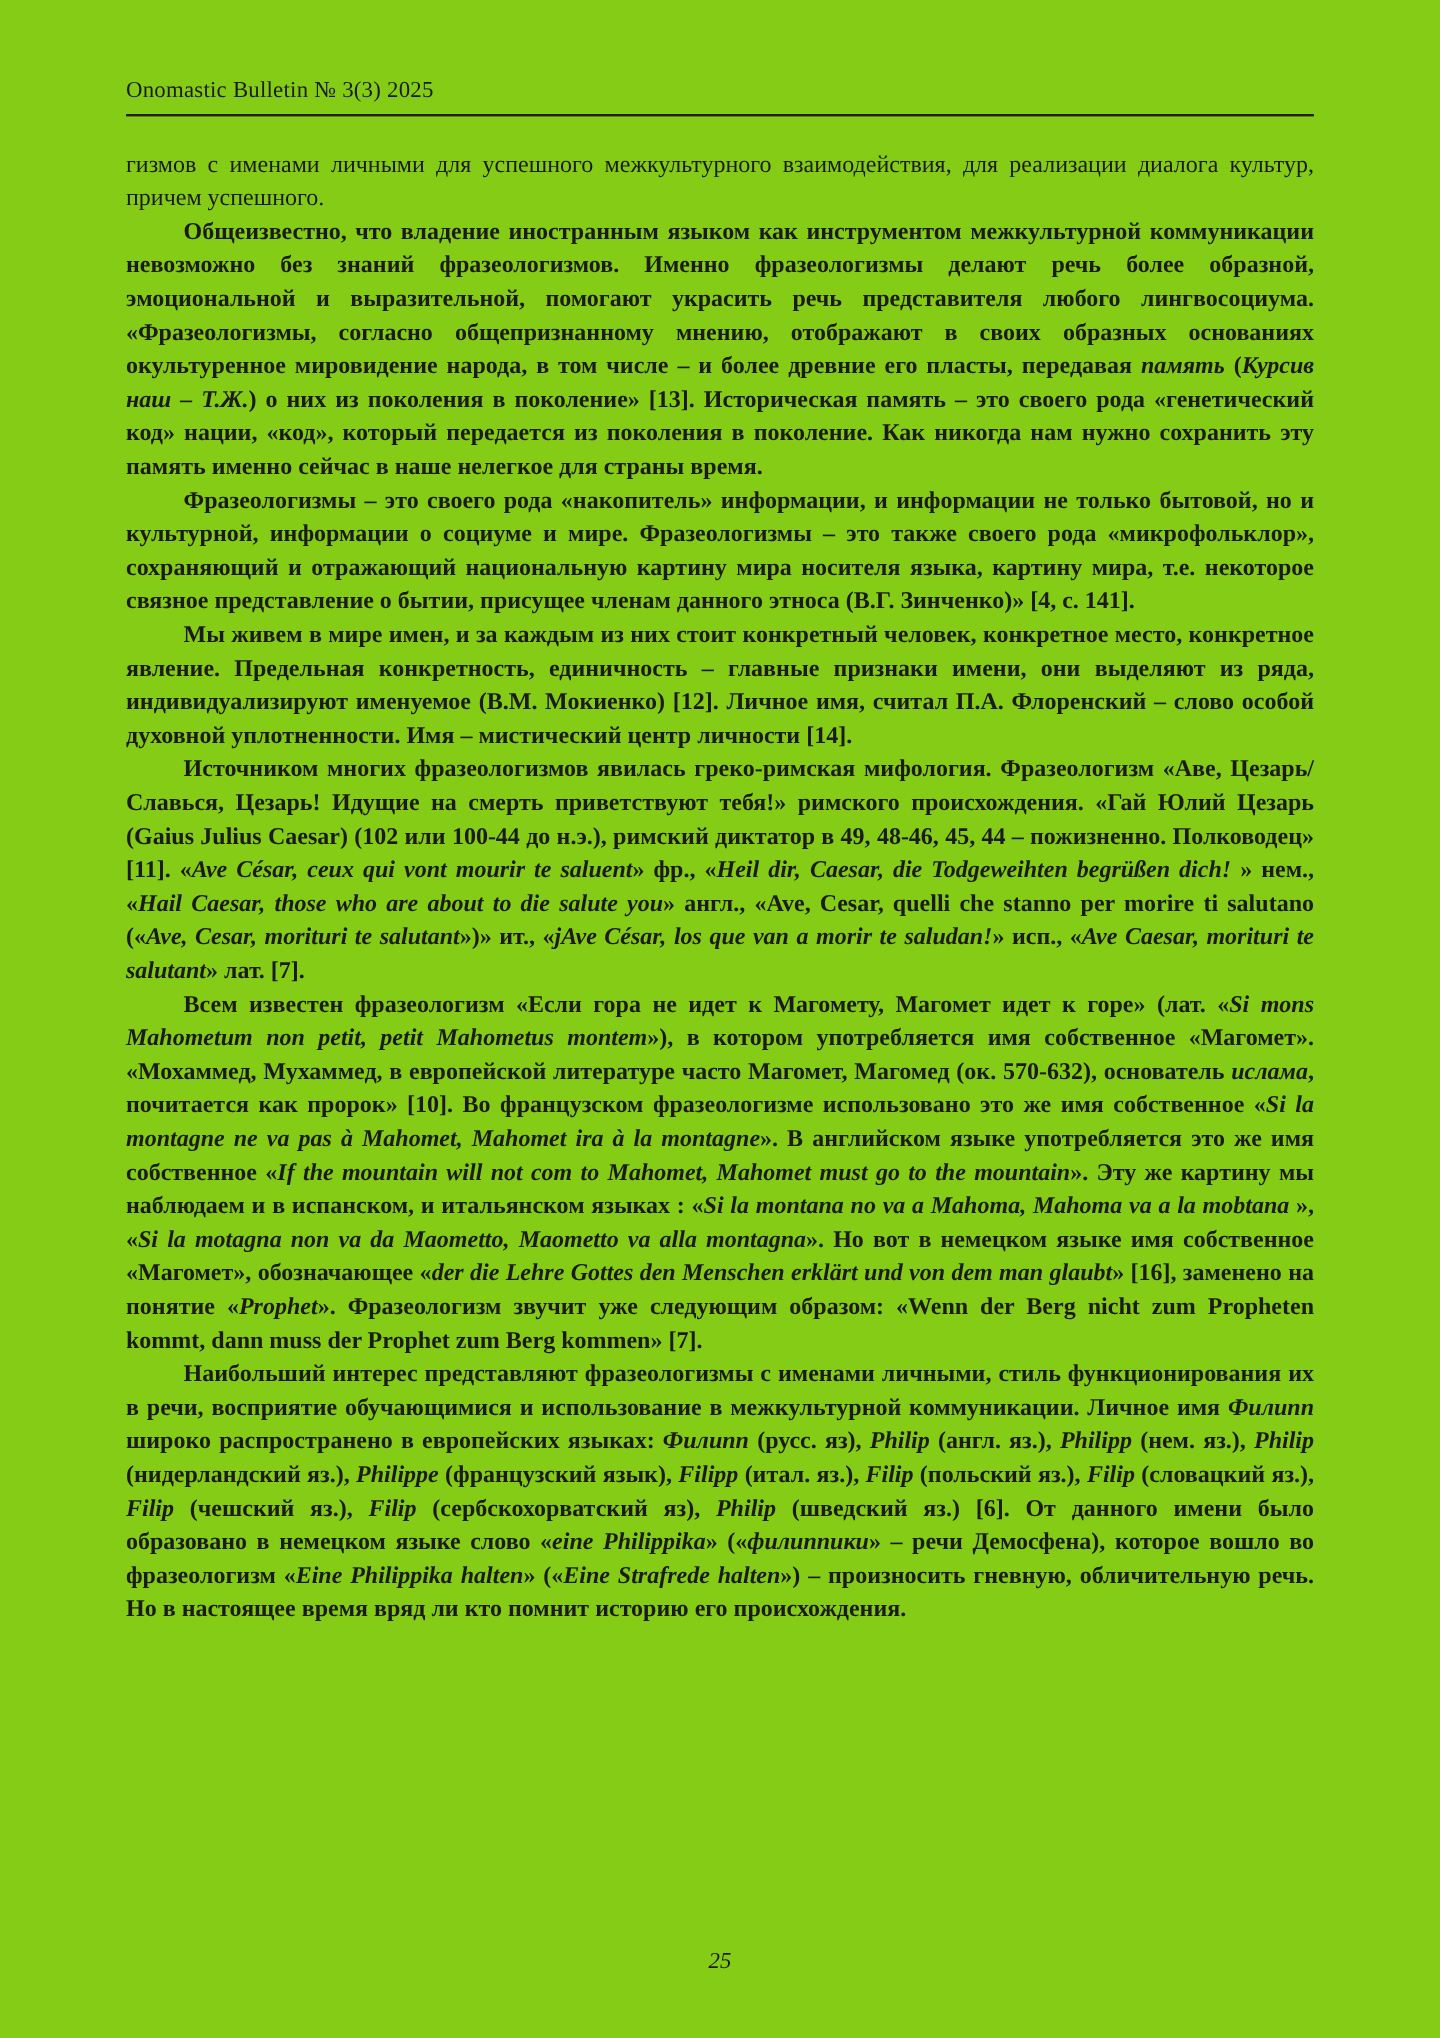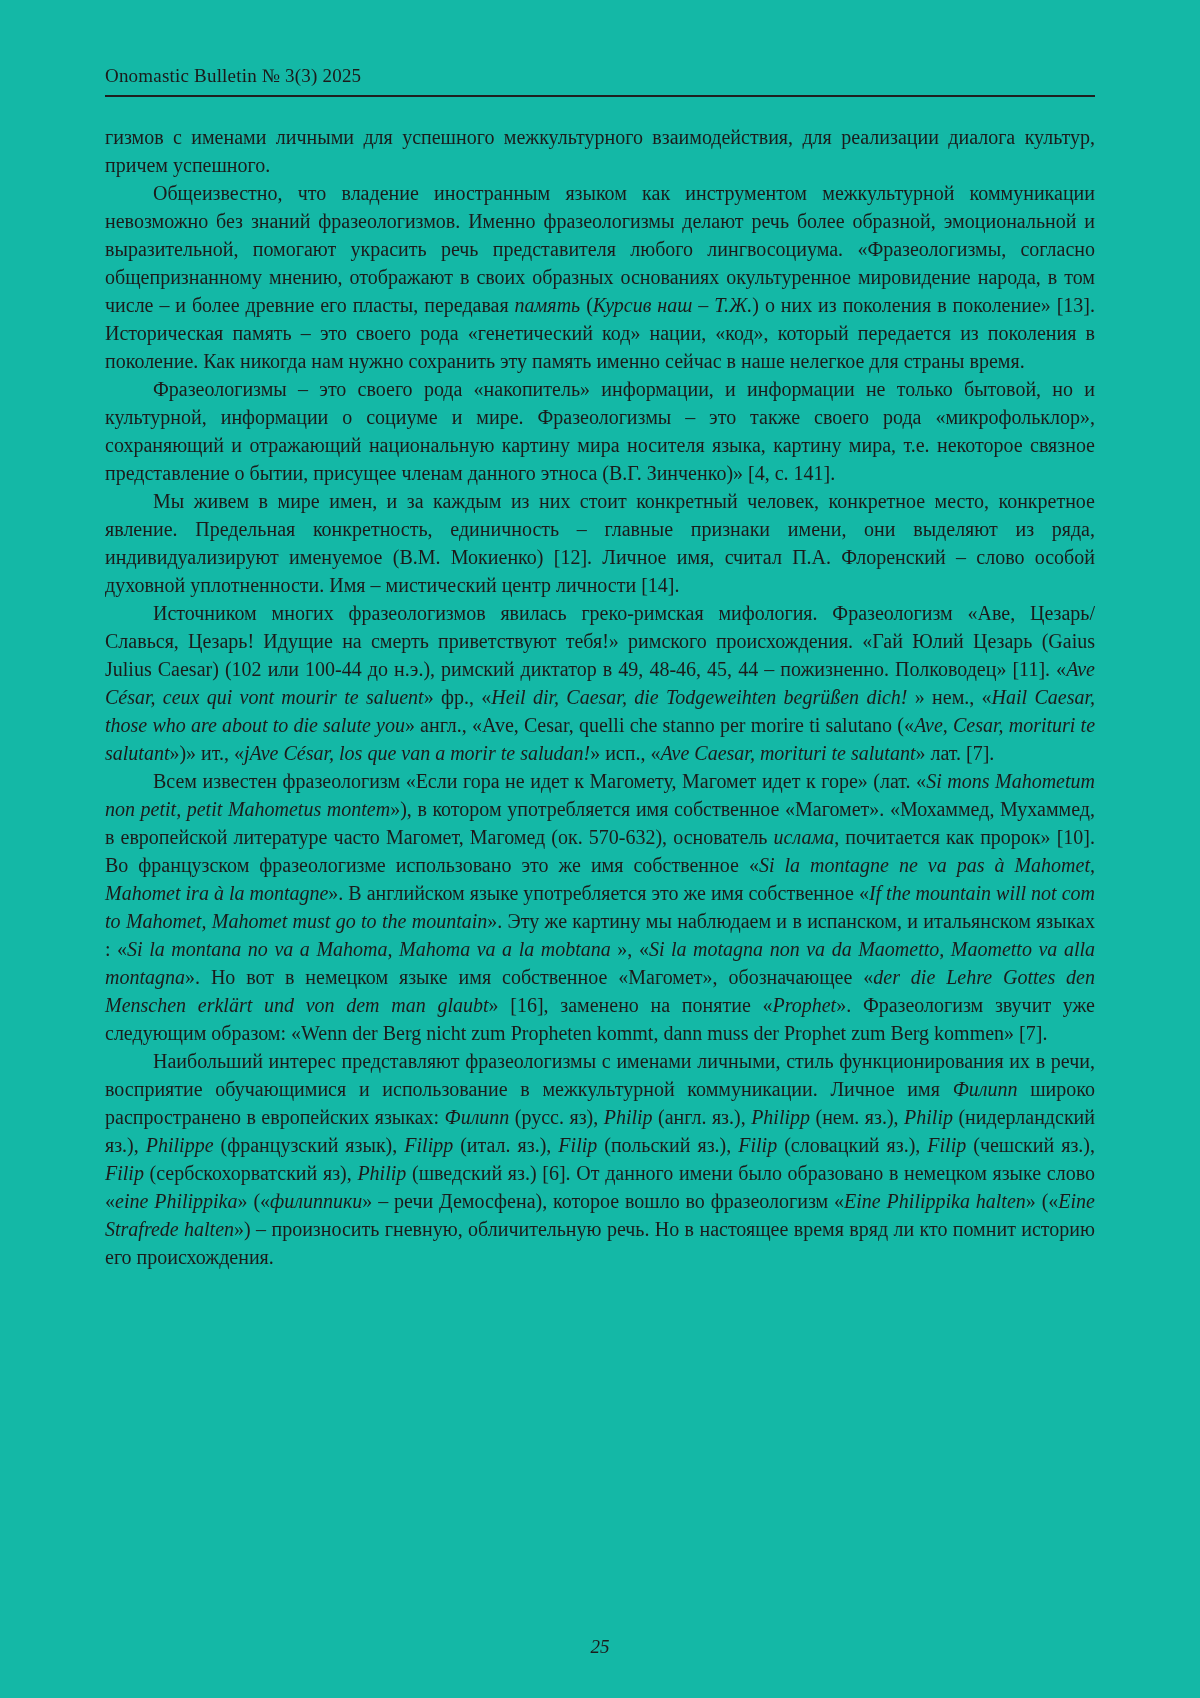--- a/index.html
+++ b/index.html
@@ -5,25 +5,25 @@
   html, body {
     margin: 0;
     padding: 0;
     background: #ffffff;
   }
   .page {
     position: relative;
     width: 1200px;
     height: 1698px;
     margin: 0 auto;
-    background: #14b8a6;
+    background: #84cc16;
     color: #1b1b1b;
     font-family: "Liberation Serif", "DejaVu Serif", serif;
     box-sizing: border-box;
-    padding: 64px 105px 0 105px;
+    padding: 64px 105px 12px 105px;
     display: flex;
     flex-direction: column;
     overflow: hidden;
   }
   .running-head {
     font-size: 19px;
     line-height: 24px;
     letter-spacing: 0.2px;
   }
   .head-rule {
@@ -40,20 +40,21 @@
     text-justify: inter-word;
     hyphens: none;
     -webkit-hyphens: none;
   }
   .body p.para {
     margin: 0;
     padding: 0;
   }
   .body p.para.indent {
     text-indent: 48px;
+    font-weight: bold;
   }
   .it {
     font-style: italic;
   }
   .page-footer {
     margin-top: auto;
     text-align: center;
     padding: 12px 0 40px 0;
     font-size: 19px;
     font-style: italic;

